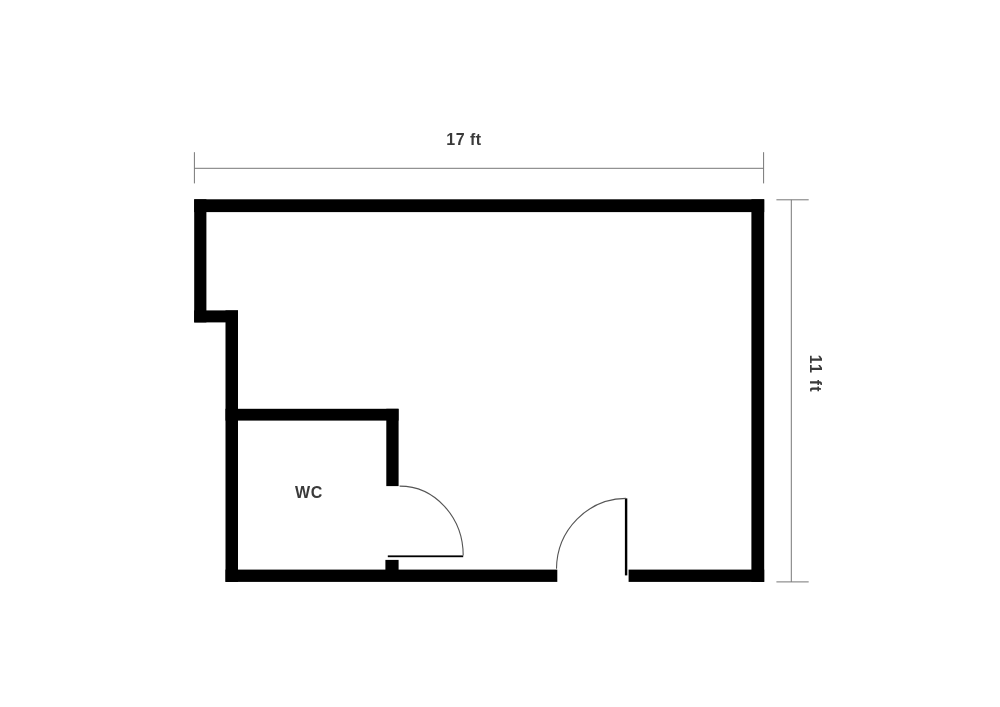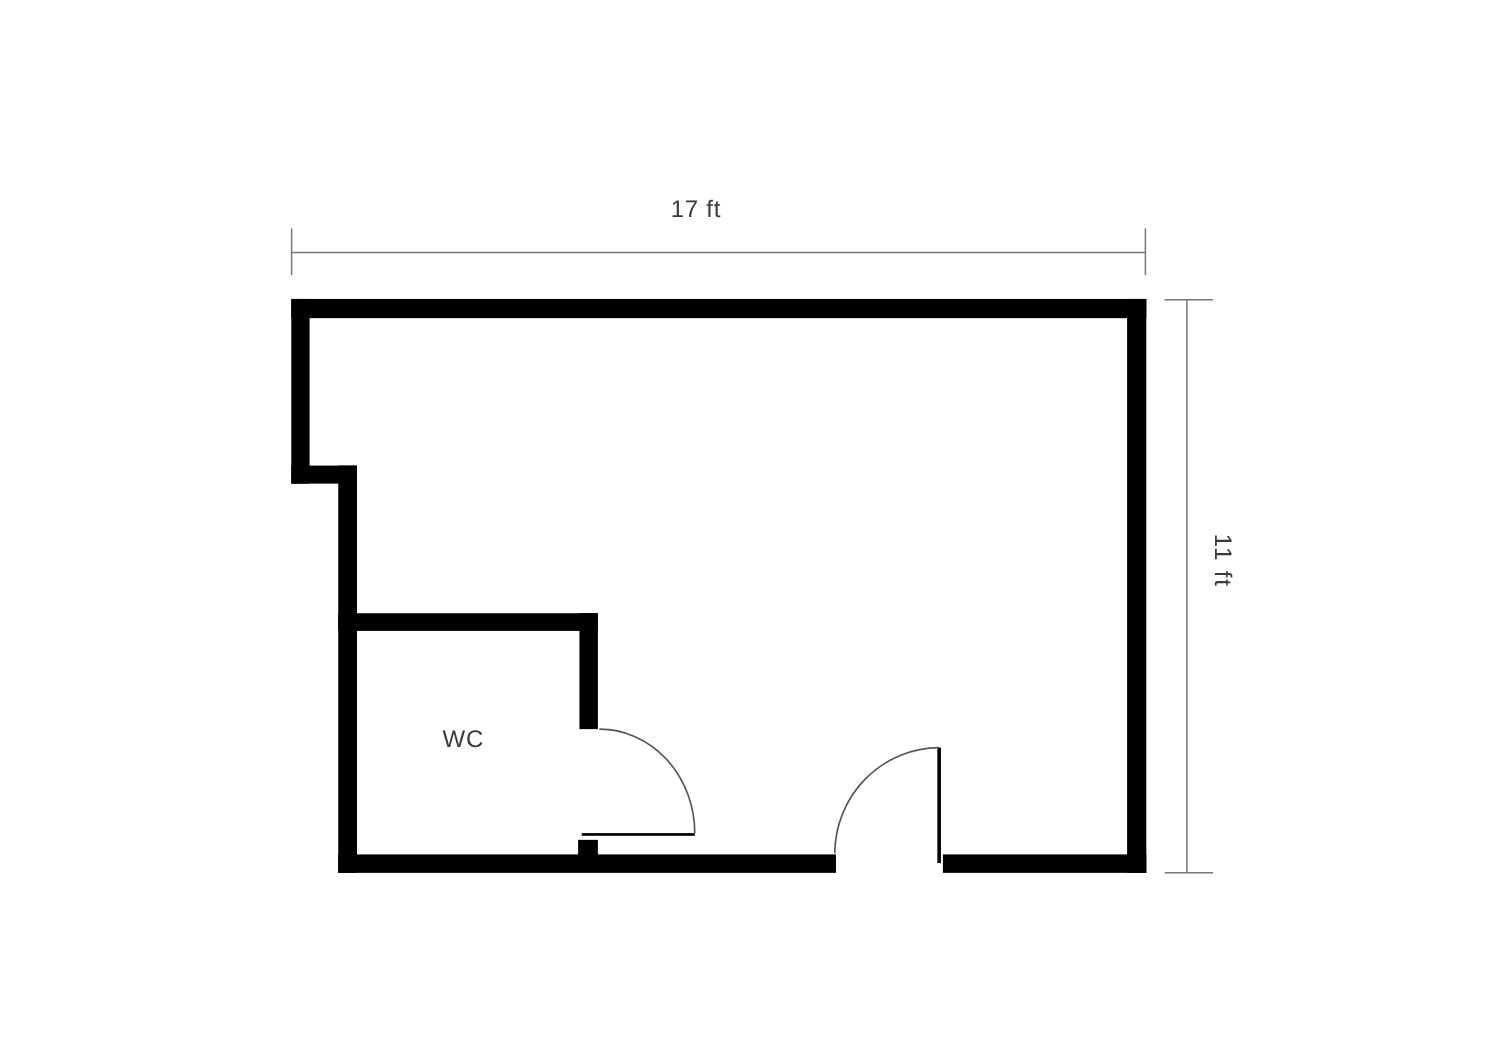--- a/index.html
+++ b/index.html
@@ -1,16 +1,16 @@
 <!DOCTYPE html>
 <html><head>
 <meta charset="utf-8">
 <style>
   html,body{margin:0;padding:0;background:#ffffff;}
-  .stage{position:relative;width:876px;height:707px;background:#ffffff;overflow:hidden;}
+  .stage{position:relative;width:876px;height:707px;background:#ffffff;overflow:hidden;font-weight:bold;}
   svg{position:absolute;left:0;top:0;}
   .lbl{font-family:"Liberation Sans",sans-serif;font-size:16px;fill:#3a3a3a;letter-spacing:0.5px;}
 </style>
 </head>
 <body>
 <div class="stage">
 <svg width="1000" height="707" viewBox="0 0 1000 707">
   <rect x="0" y="0" width="1000" height="707" fill="#ffffff"></rect>
 
   <rect x="194.2" y="199.3" width="570.0" height="12.8" fill="#000"></rect>

